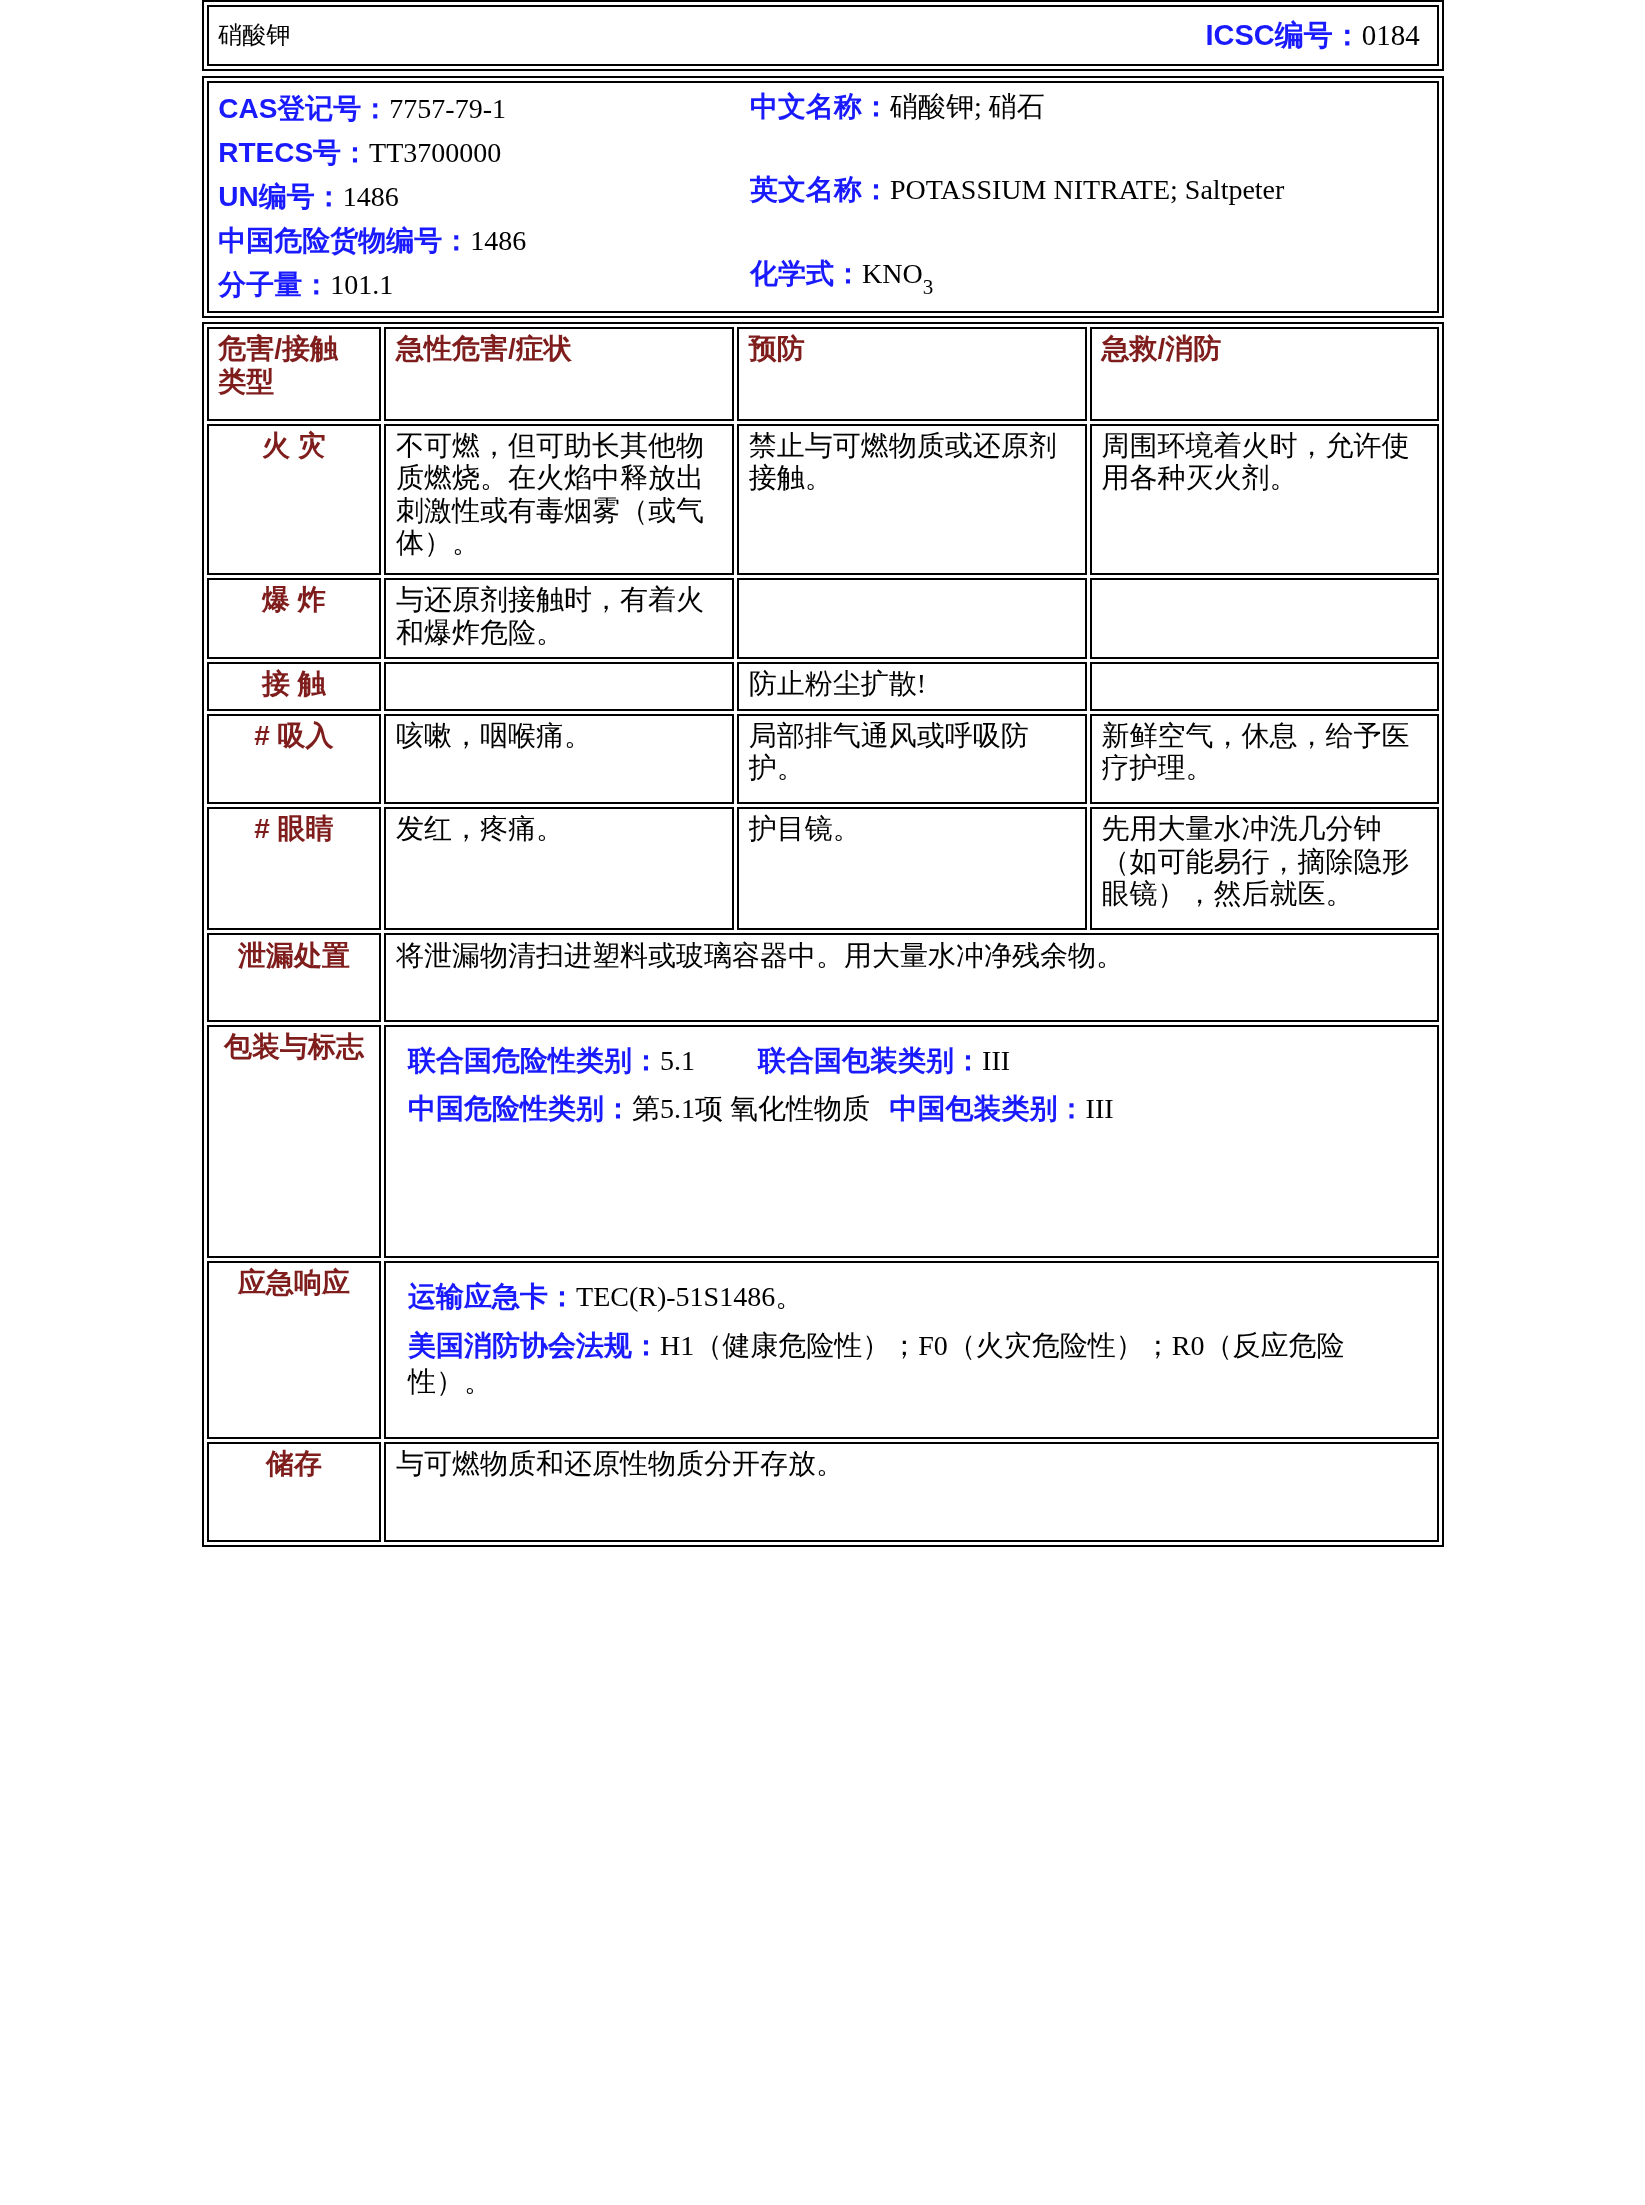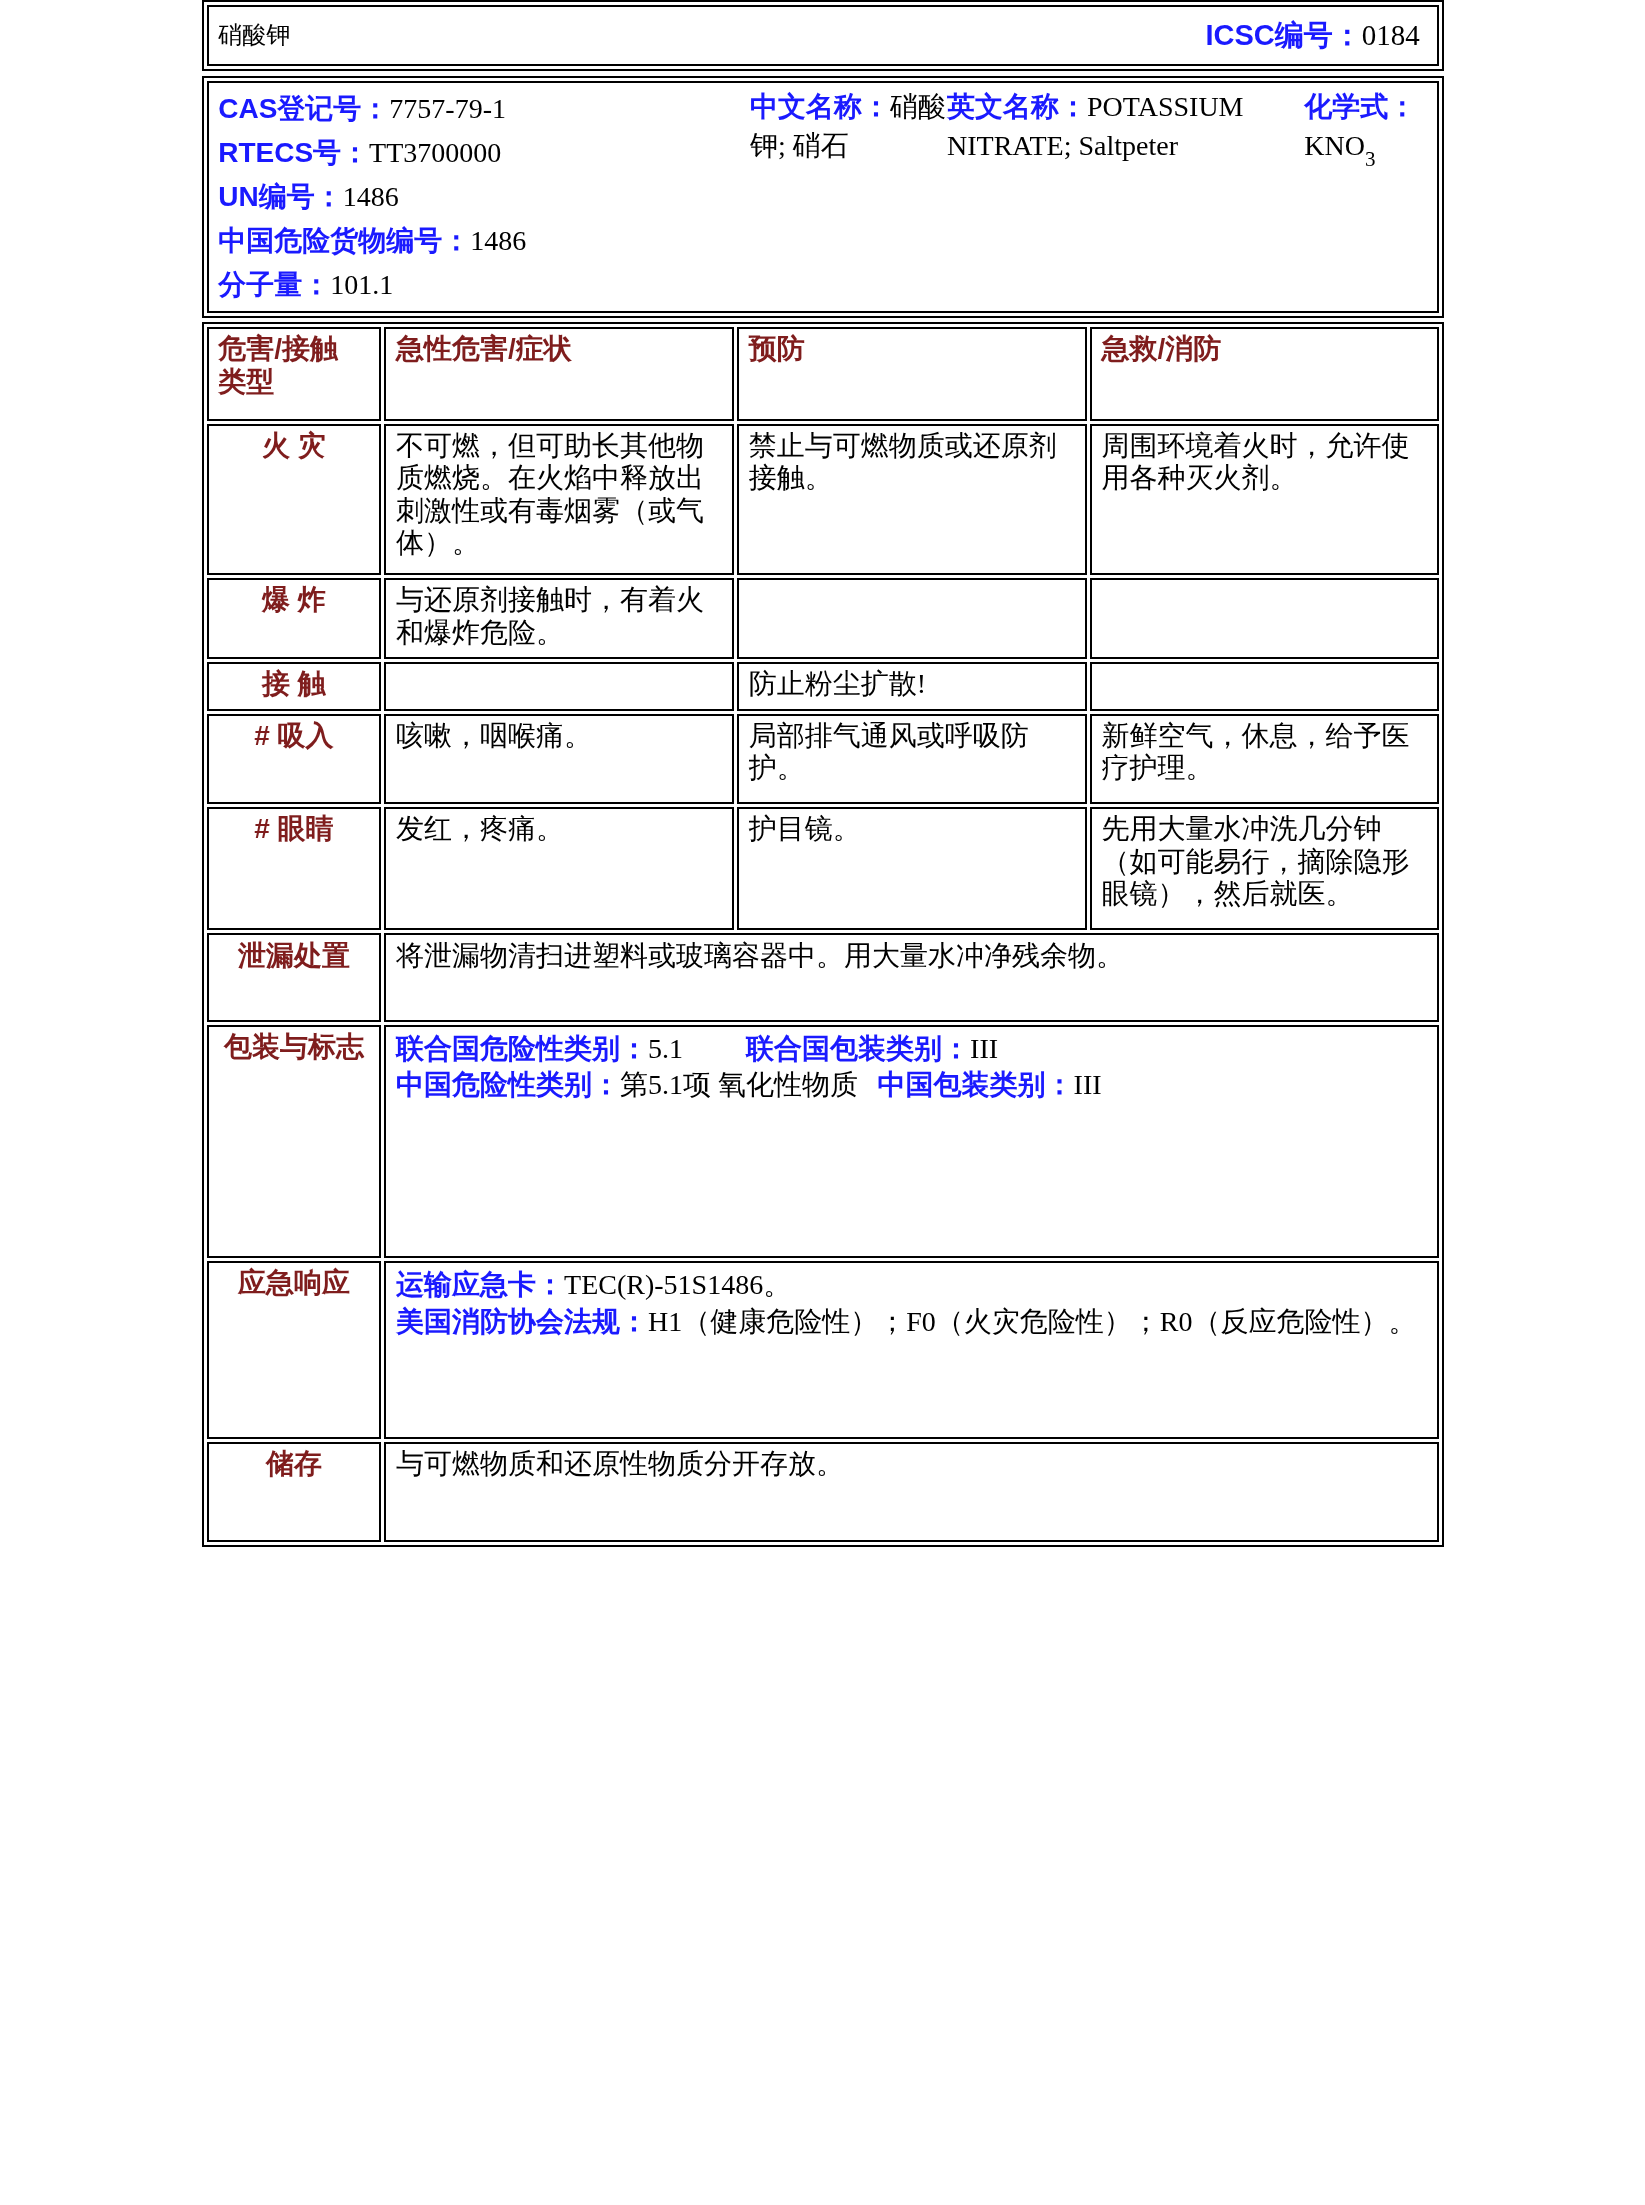--- a/index.html
+++ b/index.html
@@ -52,21 +52,21 @@
   .head-cell { height: 49px; vertical-align: middle !important; }
   .head-flex { display: flex; justify-content: space-between; align-items: center; }
   .substance { font-size: 24px; }
   .icsc-wrap { font-size: 29px; padding-right: 7px; }
 
   
   .id-cell { height: 215px; }
   .id-flex { display: flex; height: 100%; }
   .id-left { width: 44%; }
   .id-left p { margin: 0; line-height: 44px; font-size: 28px; }
-  .id-right { width: 56%; display: flex; flex-direction: row; justify-content: space-between; }
+  .id-right { width: 56%; display: flex; flex-direction: column; justify-content: space-between; }
   .id-right p { margin: 0; line-height: 39px; font-size: 28px; }
   .formula-sub { font-size: 21px; vertical-align: -11px; }
 
   
   td.cat {
     text-align: center;
     vertical-align: middle;
     color: #7f1d1d;
     font-weight: bold;
     font-family: "Liberation Sans", "DejaVu Sans", sans-serif;
@@ -86,21 +86,21 @@
   .r-expl td { height: 69px; }
   .r-cont td { height: 36px; }
   .r-inh td { height: 78px; }
   .r-skin td { height: 103px; }
   .r-eye td { height: 111px; }
   .r-ing td { height: 177px; }
   .r-spill td { height: 76px; }
   .r-pack td { height: 221px; }
   .r-emrg td { height: 165px; }
   .r-stor td { height: 88px; }
-  .mix p { margin: 0; line-height: 1.3; }
+  .mix p { margin: 12px; line-height: 1.3; }
   .gap-lg { margin-left: 63px; }
   .gap-sm { margin-left: 19.5px; }
 </style>
 </head>
 <body>
 
 <div class="page">
 
 
   <table class="tbl">

